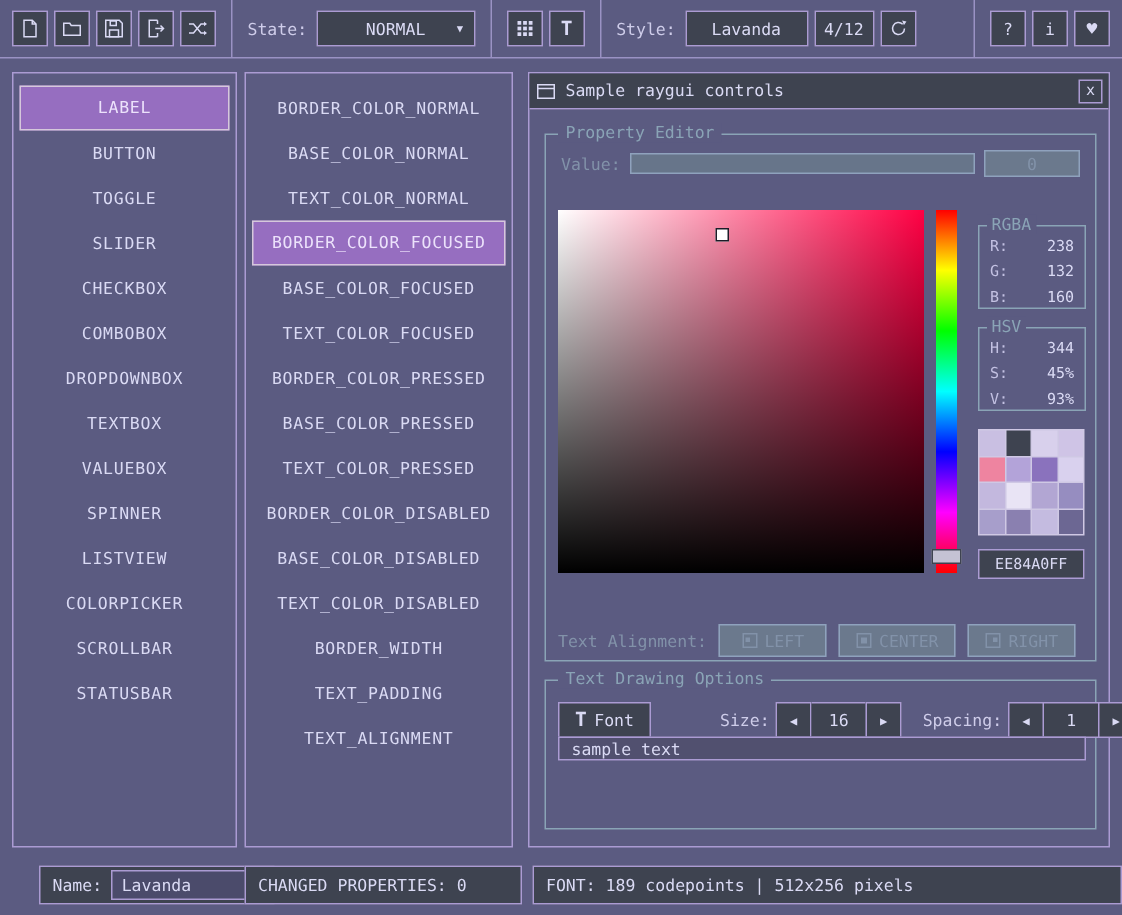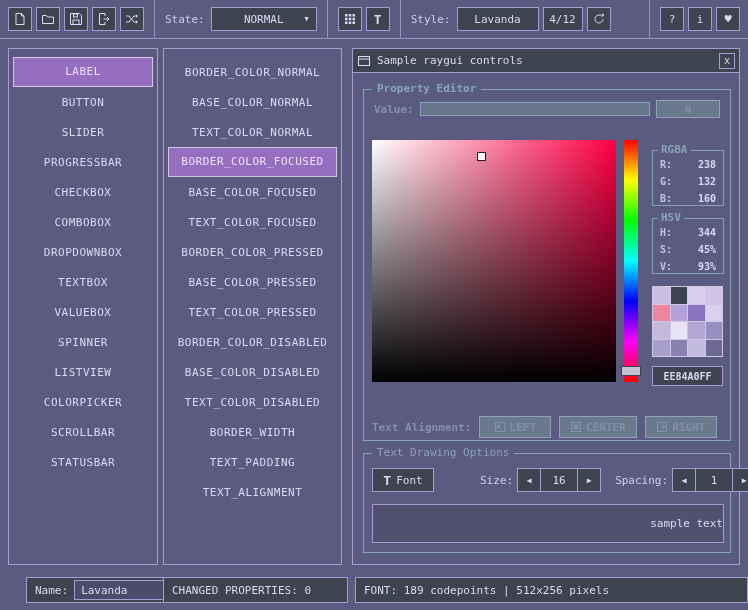--- a/index.html
+++ b/index.html
@@ -75,21 +75,21 @@
     background:#3e4350; border:1px solid #ab9bd3; color:#dadaf4;
     display:flex; align-items:center; justify-content:center;
     font-size:10px; line-height:1; cursor:pointer;
   }
 
   .groupbox { position:absolute; border:1px solid #8aa4b6; }
   .gb-label {
     position:absolute; top:-8px; left:8px; background:#5b5b81;
     padding:0 5px; color:#8aa4b6; white-space:nowrap;
   }
-  .pe-group  { left:10px; top:40px;  width:368px; height:352px;font-weight:bold; }
+  .pe-group  { left:10px; top:40px;  width:368px; height:352px; }
   .tdo-group { left:10px; top:404px; width:368px; height:100px; }
 
   .value-row {
     position:absolute; left:10px; top:10px; right:10px; height:18px;
     display:flex; align-items:center; gap:6px;
   }
   .dis-label { color:#8292a9; white-space:nowrap; }
   .slider-track {
     flex:1; height:14px; background:#67758a; border:1px solid #8fa2bd; cursor:pointer;
   }
@@ -183,23 +183,23 @@
   }
   .spin-val {
     width:36px; height:24px; background:#3e4350;
     border-top:1px solid #ab9bd3; border-bottom:1px solid #ab9bd3;
     display:flex; align-items:center; justify-content:center; flex:none;
   }
   .spinner.spacing { margin-left:0; }
   .ml10 { margin-left:14px; }
 
   .sample-textbox {
-    position:absolute; left:8px; top:50px; width:352px; height:39px;
+    position:absolute; left:8px; top:37px; width:352px; height:16px;
     background:#51506f; border:1px solid #ab9bd3; color:#dadaf4;
-    display:flex; align-items:center; padding-left:8px; cursor:text;justify-content:flex-end;
+    display:flex; align-items:center; padding-left:8px; cursor:text;
   }
 
   
   .statusbar-section {
     position:absolute; top:577px; height:26px;
     background:#3e4350; border:1px solid #ab9bd3;
     display:flex; align-items:center; padding:0 8px;
   }
   .sb-1 { left:0; width:157px; padding:0 0 0 8px;margin-left:26px; }
   .sb-2 { left:163px; width:185px; }
@@ -327,22 +327,22 @@
       </div>
       <div class="tb-btn">
         <span class="heart">♥</span>
       </div>
     </div>
   </div>
 
   <div class="panel left">
     <div class="list-item selected">LABEL</div>
     <div class="list-item">BUTTON</div>
+    <div class="list-item">TOGGLE</div>
     <div class="list-item">SLIDER</div>
-    <div class="list-item">PROGRESSBAR</div>
     <div class="list-item">CHECKBOX</div>
     <div class="list-item">COMBOBOX</div>
     <div class="list-item">DROPDOWNBOX</div>
     <div class="list-item">TEXTBOX</div>
     <div class="list-item">VALUEBOX</div>
     <div class="list-item">SPINNER</div>
     <div class="list-item">LISTVIEW</div>
     <div class="list-item">COLORPICKER</div>
     <div class="list-item">SCROLLBAR</div>
     <div class="list-item">STATUSBAR</div>

